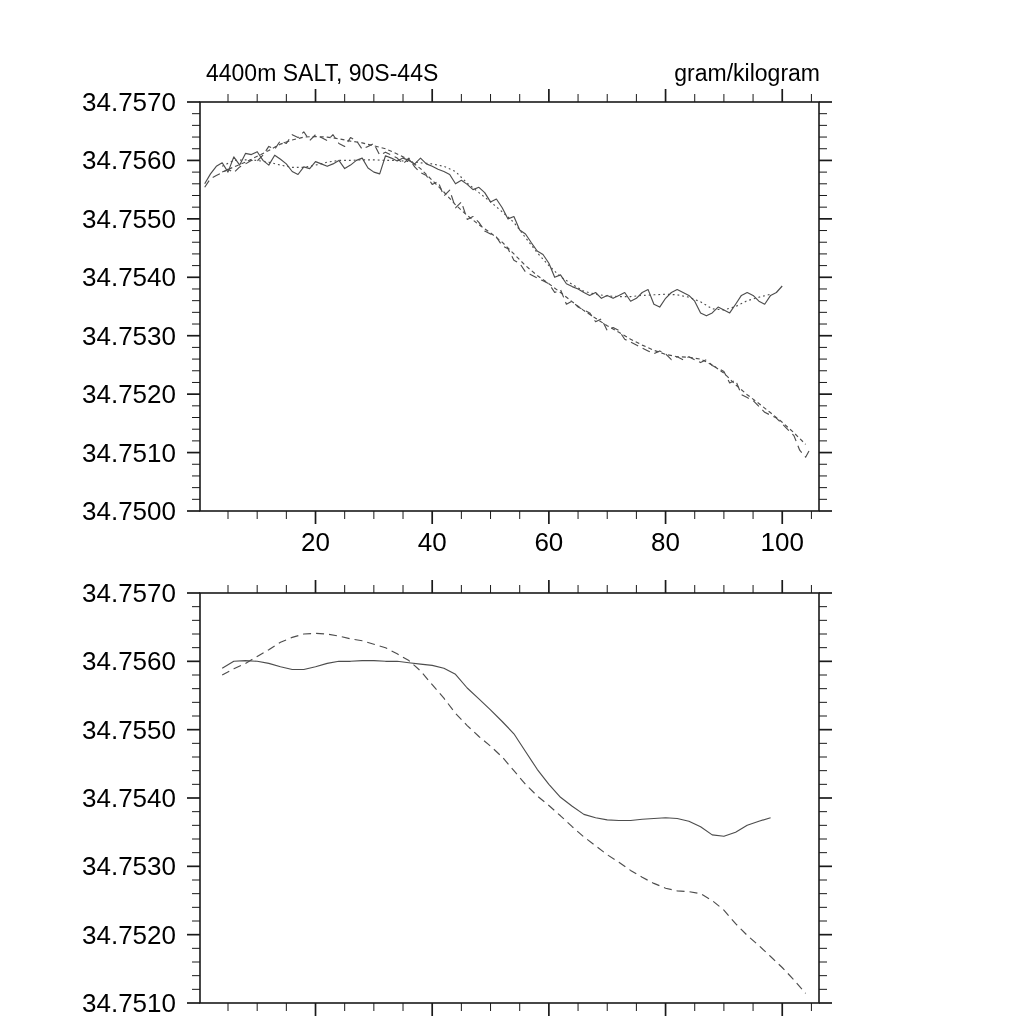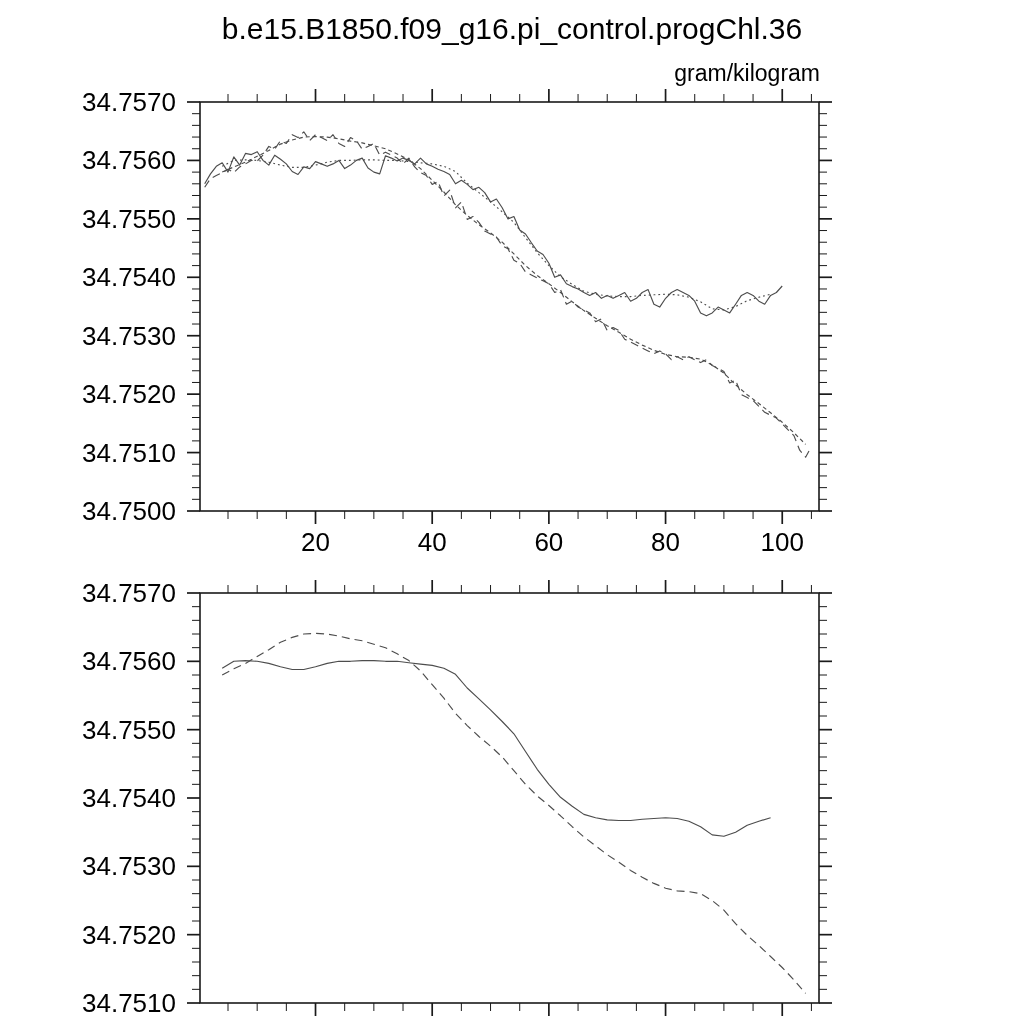--- a/index.html
+++ b/index.html
@@ -9,21 +9,21 @@
               font-size:30px;font-weight:400;letter-spacing:0px;}
   .subtitle-left{position:absolute;top:60px;left:206px;font-size:23px;}
   .subtitle-right{position:absolute;top:60px;right:204px;font-size:23px;text-align:center;}
   svg{position:absolute;top:0;left:0;}
   text{font-family:"Liberation Sans", sans-serif;}
 </style>
 </head>
 <body>
 
 <div id="page">
-  <div class="main-title">b.e15.B1850.f09_g16.pi_control.progChl.36</div>
+  <div class="subtitle-left">4400m SALT, 90S-44S</div>
   <div class="subtitle-right">gram/kilogram</div>
   <svg id="chart" width="1024" height="1024">
       <line x1="187" y1="511" x2="200" y2="511" stroke="#1a1a1a" stroke-width="1.7"></line>
       <line x1="819" y1="511" x2="832" y2="511" stroke="#1a1a1a" stroke-width="1.7"></line>
       <text x="176" y="520" text-anchor="end" font-size="26" fill="#000000">34.7500</text>
       <line x1="192" y1="499.31428571430945" x2="200" y2="499.31428571430945" stroke="#1a1a1a" stroke-width="1"></line>
       <line x1="819" y1="499.31428571430945" x2="827" y2="499.31428571430945" stroke="#1a1a1a" stroke-width="1"></line>
       <line x1="192" y1="487.6285714286189" x2="200" y2="487.6285714286189" stroke="#1a1a1a" stroke-width="1"></line>
       <line x1="819" y1="487.6285714286189" x2="827" y2="487.6285714286189" stroke="#1a1a1a" stroke-width="1"></line>
       <line x1="192" y1="475.94285714292835" x2="200" y2="475.94285714292835" stroke="#1a1a1a" stroke-width="1"></line>

